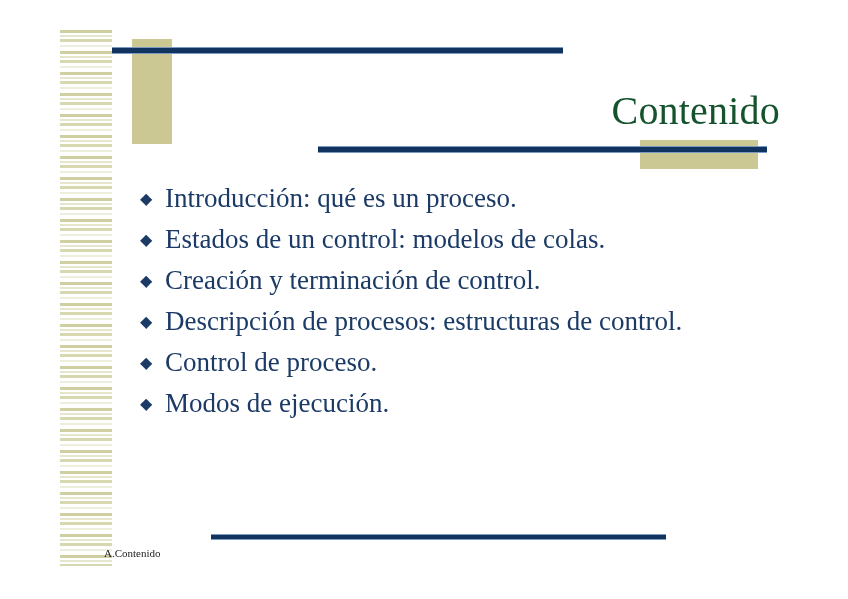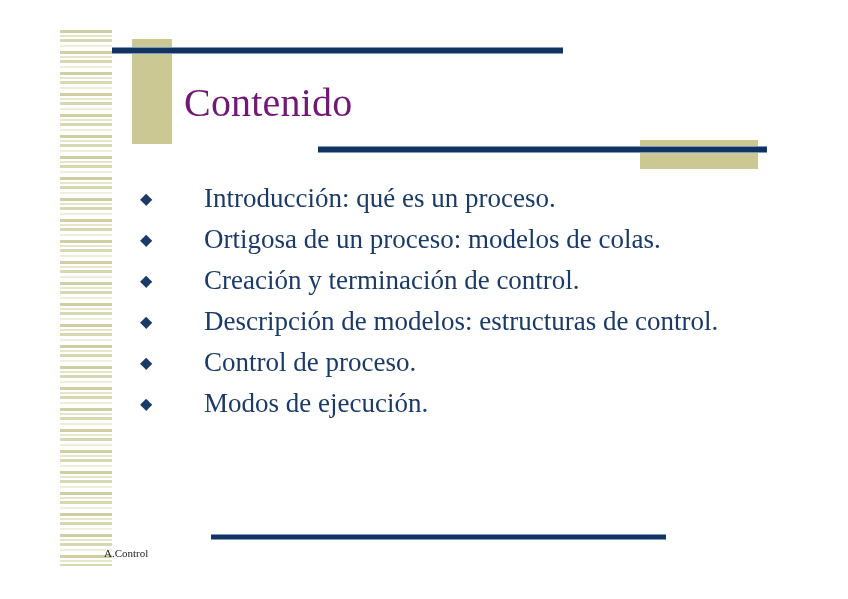--- a/index.html
+++ b/index.html
@@ -81,28 +81,28 @@
     width: 455px;
     height: 4px;
   }
 
   
   #slide-title {
     position: absolute;
     left: 180px;
     top: 76px;
     width: 588px;
-    text-align: left;
+    text-align: right;
     font-size: 40px;
     line-height: 46px;
-    color: #701a75;
+    color: #14532d;
     font-weight: normal;
     letter-spacing: 0.2px;
     white-space: nowrap;
-    margin: 4px;
+    margin: 12px;
   }
 
   
   #bullet-list {
     position: absolute;
     left: 140px;
     top: 182px;
     width: 600px;
     list-style: none;
     margin: 0;
@@ -120,21 +120,20 @@
     position: absolute;
     left: 0;
     top: 0;
     width: 20px;
     font-size: 16px;
     line-height: 33px;
     color: #1b3a66;
   }
   .bullet-text {
     display: block;
-    margin-left: 39px;
   }
 
   
   #footer-author {
     position: absolute;
     left: 104px;
     top: 546px;
     font-size: 11px;
     line-height: 14px;
     color: #1a1a1a;
@@ -158,37 +157,37 @@
 
   <div class="rule" id="rule-title"></div>
 
   <ul id="bullet-list">
     <li class="bullet-item">
       <span class="bullet-marker">◆</span>
       <span class="bullet-text">Introducción: qué es un proceso.</span>
     </li>
     <li class="bullet-item">
       <span class="bullet-marker">◆</span>
-      <span class="bullet-text">Ortigosa de un proceso: modelos de colas.</span>
+      <span class="bullet-text">Estados de un control: modelos de colas.</span>
     </li>
     <li class="bullet-item">
       <span class="bullet-marker">◆</span>
       <span class="bullet-text">Creación y terminación de control.</span>
     </li>
     <li class="bullet-item">
       <span class="bullet-marker">◆</span>
-      <span class="bullet-text">Descripción de modelos: estructuras de control.</span>
+      <span class="bullet-text">Descripción de procesos: estructuras de control.</span>
     </li>
     <li class="bullet-item">
       <span class="bullet-marker">◆</span>
       <span class="bullet-text">Control de proceso.</span>
     </li>
     <li class="bullet-item">
       <span class="bullet-marker">◆</span>
       <span class="bullet-text">Modos de ejecución.</span>
     </li>
   </ul>
 
   <div class="rule" id="rule-bottom"></div>
 
-  <div id="footer-author">A.Control</div>
+  <div id="footer-author">A.Contenido</div>
 
 </div>
 
 </body></html>

